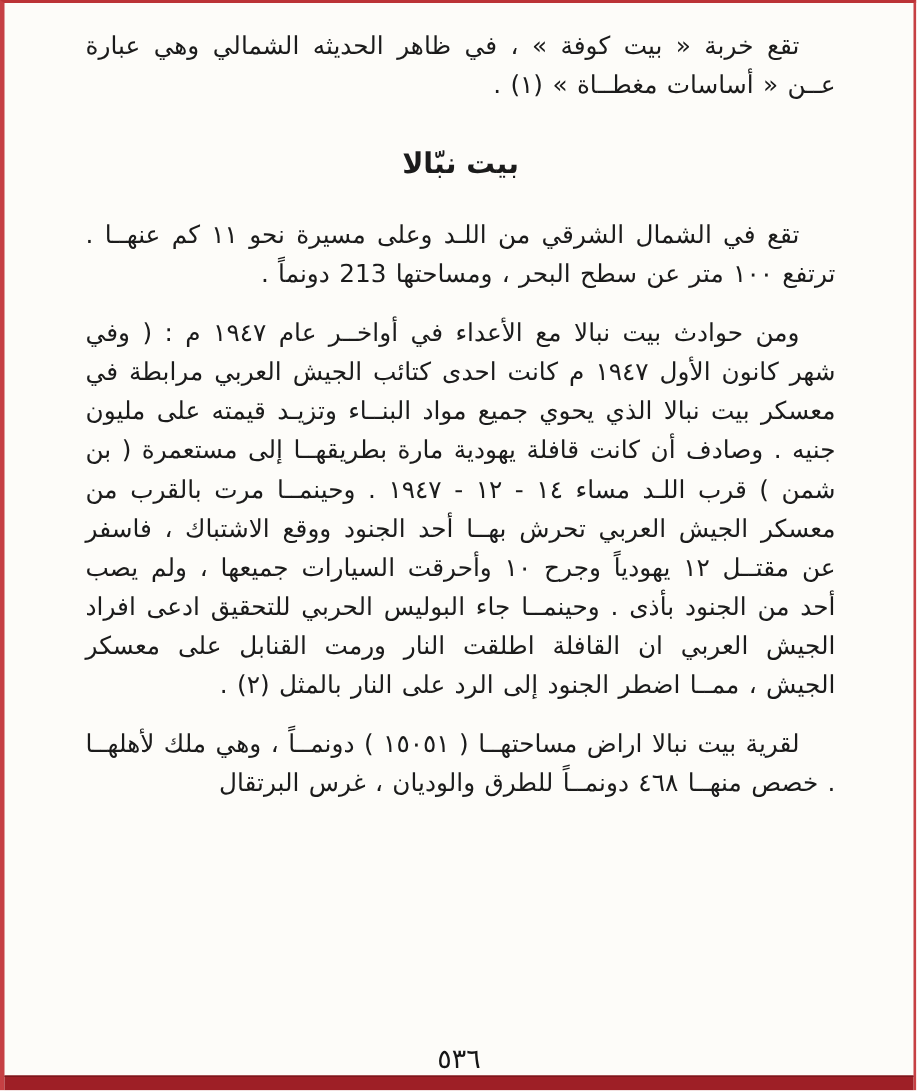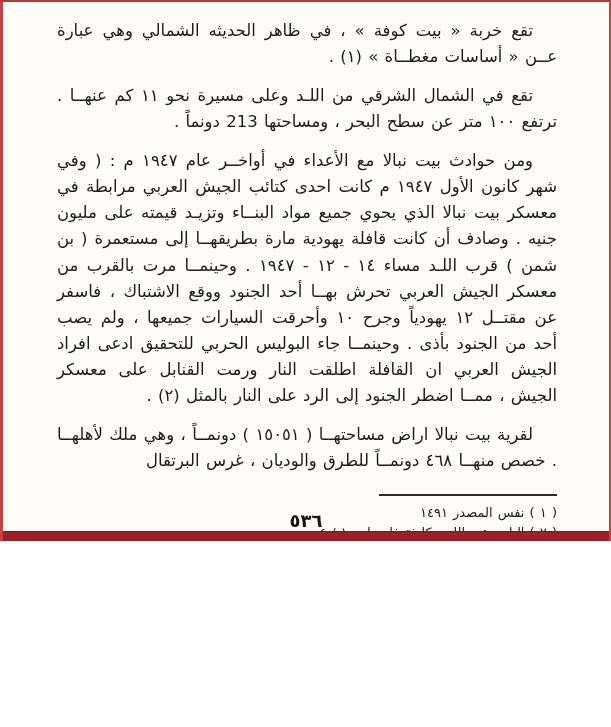--- a/index.html
+++ b/index.html
@@ -3,21 +3,21 @@
 <meta charset="utf-8">
 <style>
   html, body {
     margin: 0;
     padding: 0;
     background: #ffffff;
   }
   .viewport {
     position: relative;
     width: 611px;
-    height: 541px;
+    height: 727px;
     overflow: hidden;
     background: #fdfcfa;
     font-family: "DejaVu Sans", sans-serif;
   }
   .page-frame {
     position: absolute;
     inset: 0;
     box-sizing: border-box;
     border-top: 2px solid #bb3337;
     border-left: 3px solid #c64044;
@@ -75,49 +75,45 @@
     line-height: 1.55;
     text-align: right;
     word-spacing: 1px;
   }
   .page-num {
     position: absolute;
     left: 0;
     right: 0;
     bottom: 10px;
     text-align: center;
-    font-weight: bold;
+    font-weight: normal;
     font-size: 18px;
     color: #161616;
     letter-spacing: 1px;
   }
 </style>
 </head>
 <body>
 
 <div class="viewport">
   <div class="page-frame">
 
     <div class="content">
 
       <p class="para">تقع خربة « بيت كوفة » ، في ظاهر الحديثه الشمالي وهي عبارة عــن « أساسات مغطــاة » (١) .</p>
 
 
+      <h2 class="section-heading">بيت نبّالا</h2>
 
       <p class="para">تقع في الشمال الشرقي من اللـد وعلى مسيرة نحو ١١ كم عنهــا . ترتفع ١٠٠ متر عن سطح البحر ، ومساحتها 213 دونماً .</p>
 
       <p class="para">ومن حوادث بيت نبالا مع الأعداء في أواخــر عام ١٩٤٧ م : ( وفي شهر كانون الأول ١٩٤٧ م كانت احدى كتائب الجيش العربي مرابطة في معسكر بيت نبالا الذي يحوي جميع مواد البنــاء وتزيـد قيمته على مليون جنيه . وصادف أن كانت قافلة يهودية مارة بطريقهــا إلى مستعمرة ( بن شمن ) قرب اللـد مساء ١٤ - ١٢ - ١٩٤٧ . وحينمــا مرت بالقرب من معسكر الجيش العربي تحرش بهــا أحد الجنود ووقع الاشتباك ، فاسفر عن مقتــل ١٢ يهودياً وجرح ١٠ وأحرقت السيارات جميعها ، ولم يصب أحد من الجنود بأذى . وحينمــا جاء البوليس الحربي للتحقيق ادعى افراد الجيش العربي ان القافلة اطلقت النار ورمت القنابل على معسكر الجيش ، ممــا اضطر الجنود إلى الرد على النار بالمثل (٢) .</p>
 
       <p class="para last-body">لقرية بيت نبالا اراض مساحتهــا ( ١٥٠٥١ ) دونمــاً ، وهي ملك لأهلهــا . خصص منهــا ٤٦٨ دونمــاً للطرق والوديان ، غرس البرتقال</p>
 
-      <div class="footnote-block">
-        <div class="fn-rule"></div>
-        <div class="footnote">( ١ ) نفس المصدر ١٤٩١</div>
-        <div class="footnote">( ٢ ) التل ، عبد الله ، كارثة فلسطين ١ / ٤ .</div>
-      </div>
 
     </div>
 
     <div class="page-num">٥٣٦</div>
 
     <div class="bottom-band"></div>
   </div>
 </div>
 
 </body></html>

